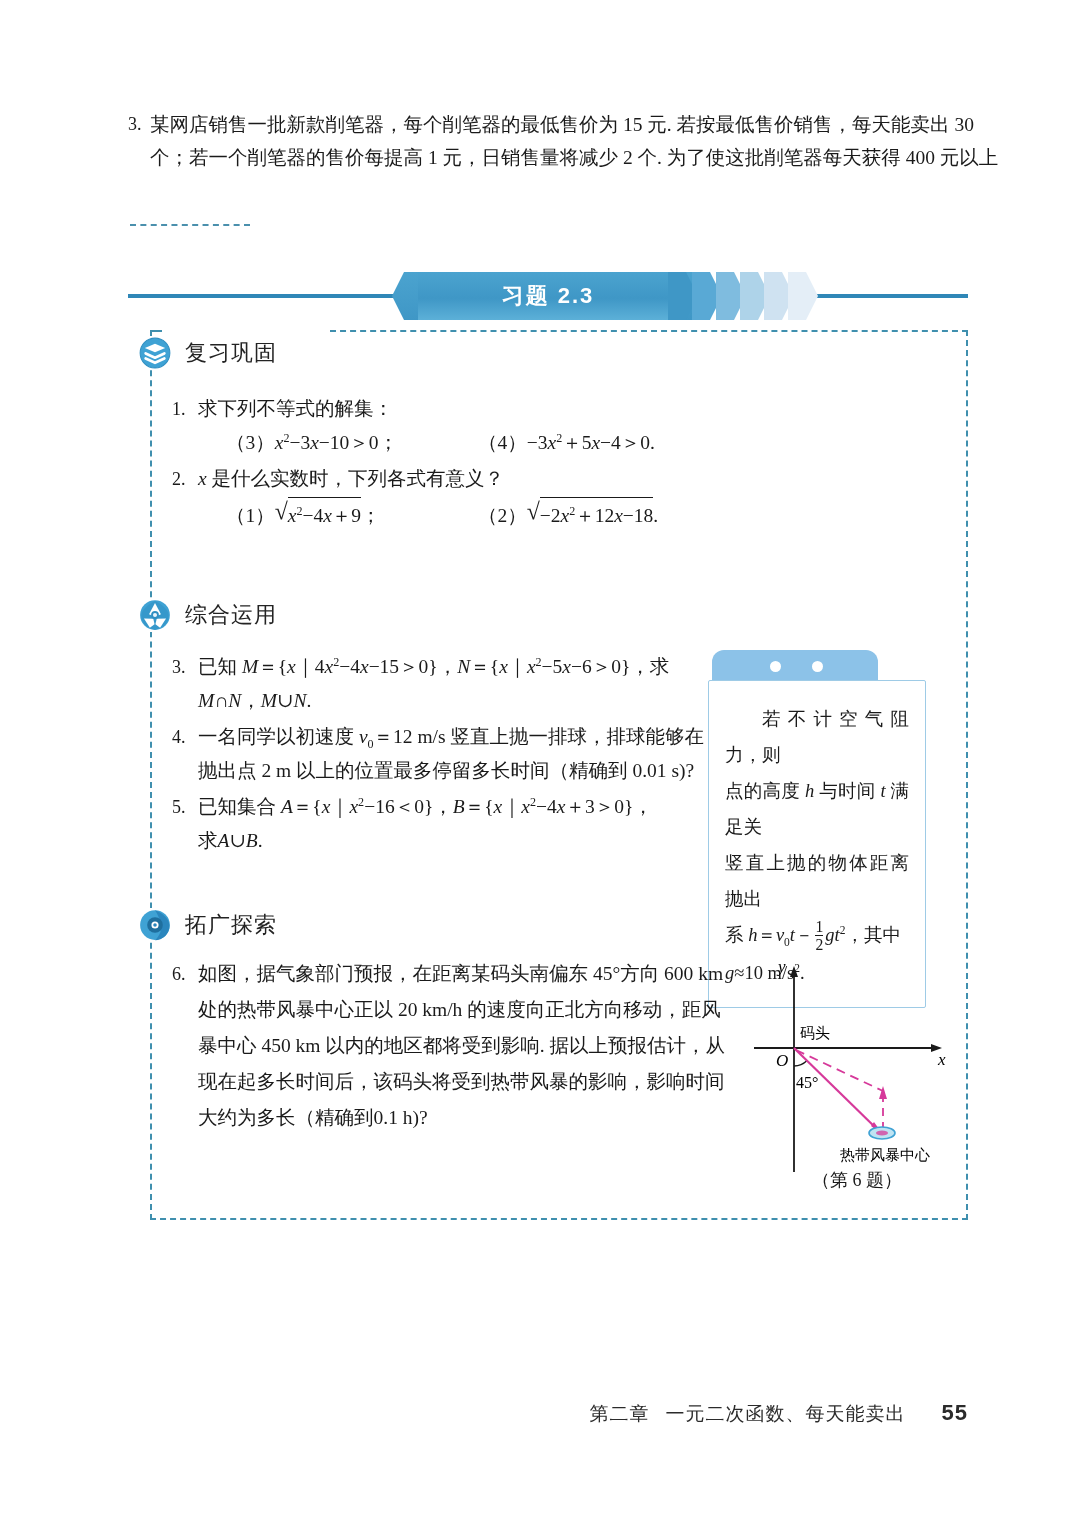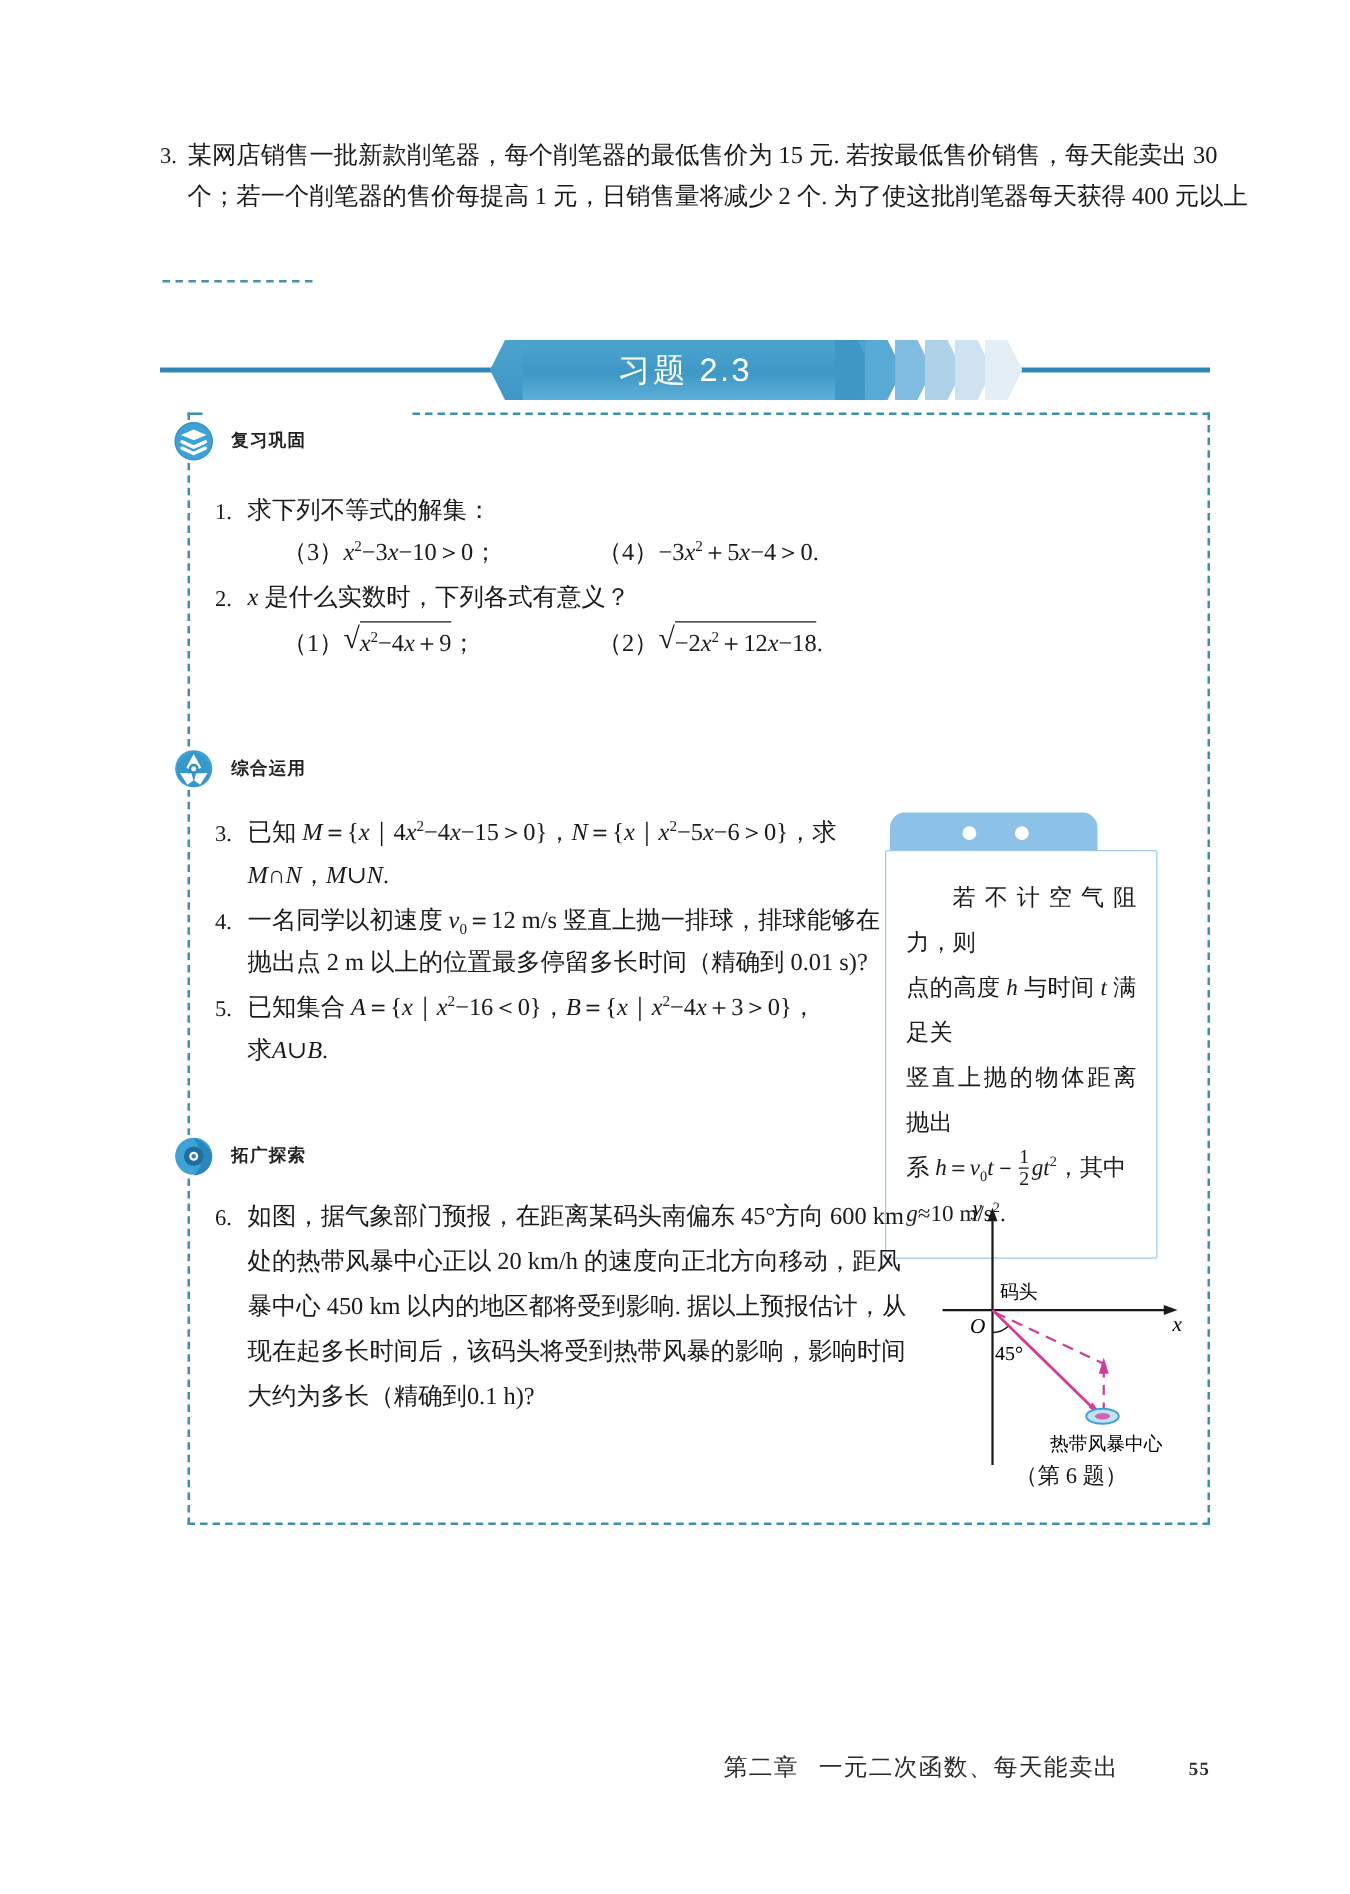--- a/index.html
+++ b/index.html
@@ -104,24 +104,24 @@
     position: absolute;
     top: 0;
     left: 264px;
     width: 30px;
     height: 48px;
     background: linear-gradient(180deg, #4ba3cf, #3f97c6);
     clip-path: polygon(100% 0, 100% 100%, 40% 100%, 0 50%, 40% 0);
   }
   .banner-title {
     color: #ffffff;
-    font-size: 26px;
+    font-size: 22px;
     letter-spacing: 2px;
     font-family: "Liberation Sans", sans-serif;
-    font-weight: 400;
+    font-weight: 700;
     position: relative;
     z-index: 5;
   }
 
   
   .frame {
     position: absolute;
     left: 150px;
     top: 330px;
     width: 818px;
@@ -141,22 +141,22 @@
   .sec-head {
     position: absolute;
     display: flex;
     align-items: center;
     gap: 13px;
     background: #ffffff;
     padding-right: 10px;
     z-index: 6;
   }
   .sec-title {
-    font-size: 14px;
-    font-weight: bold;
+    font-size: 22px;
+    font-weight: normal;
     color: #232323;
     font-family: "Liberation Sans", sans-serif;
     letter-spacing: 1px;
   }
   .sec-icon { width: 34px; height: 34px; display: block; }
 
   
   .plist {
     position: absolute;
     font-size: 19.5px;
@@ -278,24 +278,23 @@
     right: 112px;
     bottom: 88px;
     font-size: 19px;
     color: #2b2b2b;
     letter-spacing: 1px;
     display: flex;
     align-items: baseline;
     gap: 36px;
   }
   .footer .fpage {
-    font-size: 15px;
+    font-size: 22px;
     font-weight: bold;
-    font-family: Liberation Serif, serif;
-    margin-left: 20px;
+    font-family: Liberation Sans, sans-serif;
   }
   .footer .fchap { display: flex; gap: 16px; }
 </style>
 </head>
 <body>
 
 <div class="page">
 
   <div class="prev-problem">
     <span class="pnum">3.</span>

